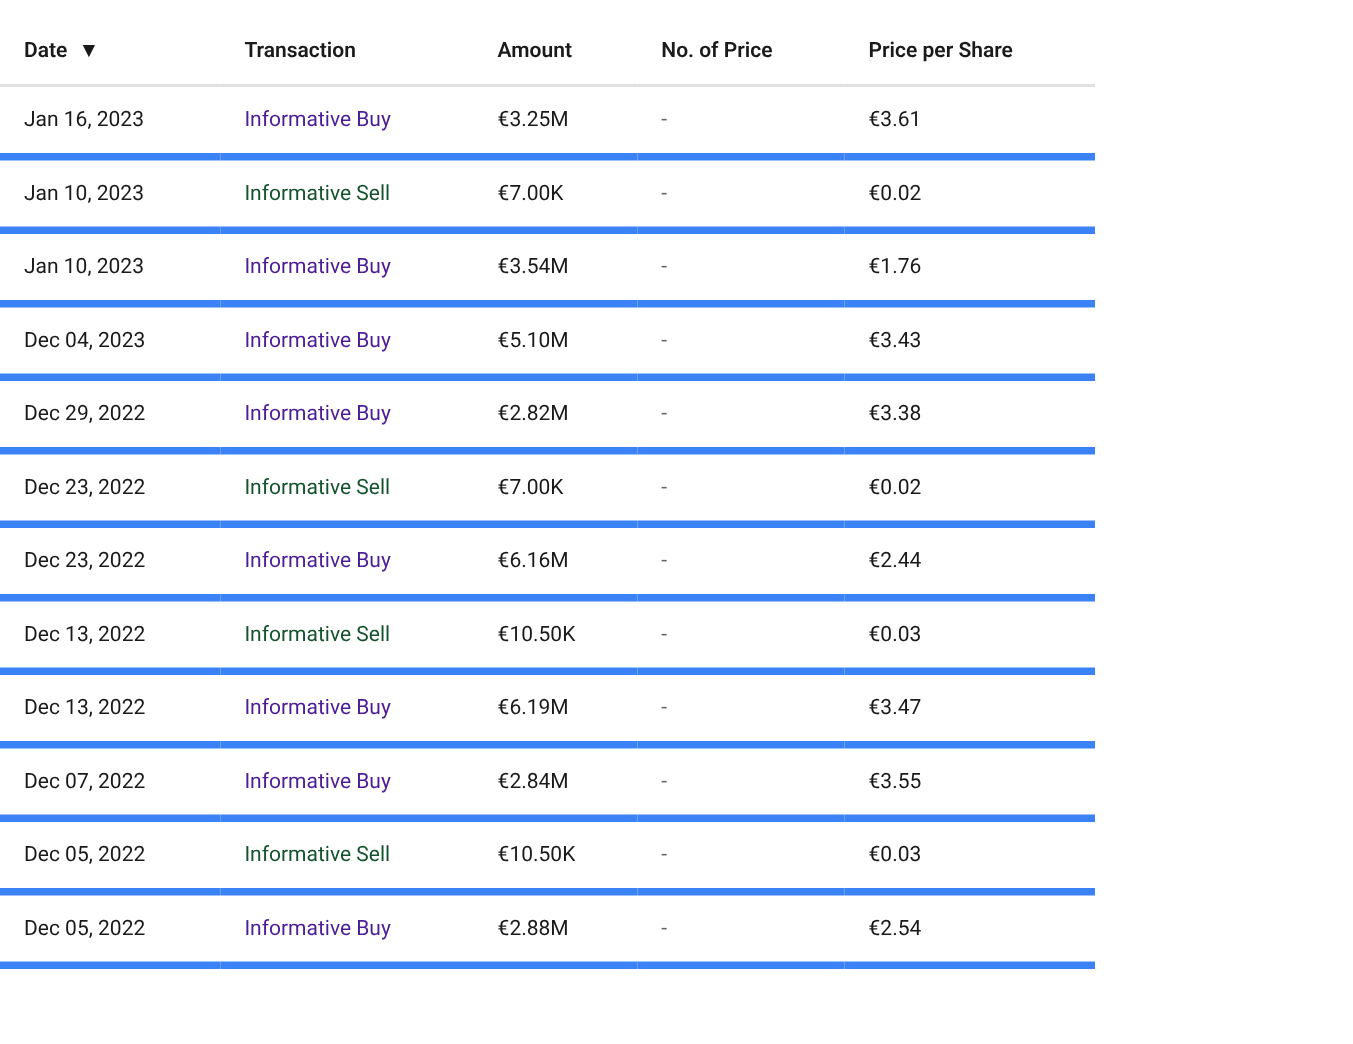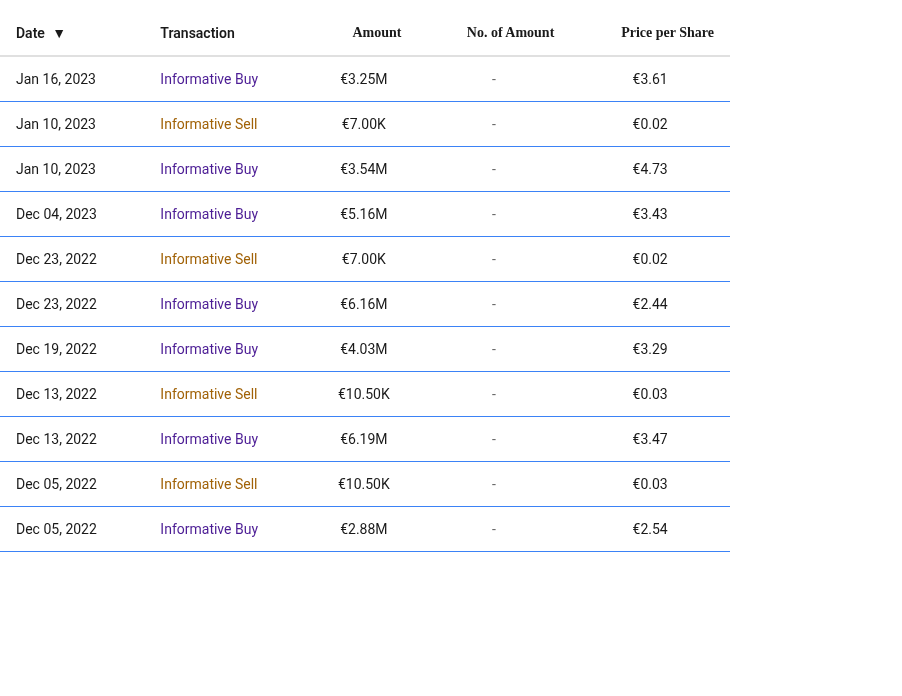--- a/index.html
+++ b/index.html
@@ -37,54 +37,53 @@
       text-align: left;
       font-weight: 600;
       font-size: 14px;
       color: #1a1a1a;
       white-space: nowrap;
     }
 
     th.amount-col,
     th.shares-col,
     th.price-col {
-      text-align: right;
-      font-family: Liberation Serif, serif;
+      text-align: left;
     }
 
     td {
       padding: 14px 16px;
       font-size: 14px;
       color: #1a1a1a;
     }
 
     td.amount-col,
     td.shares-col,
     td.price-col {
-      text-align: center;
+      text-align: left;
     }
 
     tbody tr {
-      border-bottom: 1px solid #3b82f6;
+      border-bottom: 5px solid #3b82f6;
     }
 
     .sort-icon {
       display: inline-block;
       margin-left: 4px;
       color: #1a1a1a;
     }
 
     .buy-link {
       color: #4c1d95;
       text-decoration: none;
       cursor: pointer;
     }
 
     .sell-link {
-      color: #a16207;
+      color: #14532d;
       text-decoration: none;
       cursor: pointer;
     }
 
     .dash {
       color: #666;
     }
   </style>
 </head>
 <body>
@@ -97,21 +96,21 @@
           <span>Date</span>
           <span class="sort-icon">▼</span>
         </th>
         <th>
           <span>Transaction</span>
         </th>
         <th class="amount-col">
           <span>Amount</span>
         </th>
         <th class="shares-col">
-          <span>No. of Amount</span>
+          <span>No. of Price</span>
         </th>
         <th class="price-col">
           <span>Price per Share</span>
         </th>
       </tr>
     </thead>
     <tbody id="table-body">
     <tr>
       <td>Jan 16, 2023</td>
       <td>
@@ -130,75 +129,84 @@
       <td class="shares-col dash">-</td>
       <td class="price-col">€0.02</td>
     </tr>
         <tr>
       <td>Jan 10, 2023</td>
       <td>
         <a class="buy-link">Informative Buy</a>
       </td>
       <td class="amount-col">€3.54M</td>
       <td class="shares-col dash">-</td>
-      <td class="price-col">€4.73</td>
+      <td class="price-col">€1.76</td>
     </tr>
         <tr>
       <td>Dec 04, 2023</td>
       <td>
         <a class="buy-link">Informative Buy</a>
       </td>
-      <td class="amount-col">€5.16M</td>
+      <td class="amount-col">€5.10M</td>
       <td class="shares-col dash">-</td>
       <td class="price-col">€3.43</td>
     </tr>
         <tr>
+      <td>Dec 29, 2022</td>
+      <td>
+        <a class="buy-link">Informative Buy</a>
+      </td>
+      <td class="amount-col">€2.82M</td>
+      <td class="shares-col dash">-</td>
+      <td class="price-col">€3.38</td>
+    </tr>
+        <tr>
       <td>Dec 23, 2022</td>
       <td>
         <a class="sell-link">Informative Sell</a>
       </td>
       <td class="amount-col">€7.00K</td>
       <td class="shares-col dash">-</td>
       <td class="price-col">€0.02</td>
     </tr>
         <tr>
       <td>Dec 23, 2022</td>
       <td>
         <a class="buy-link">Informative Buy</a>
       </td>
       <td class="amount-col">€6.16M</td>
       <td class="shares-col dash">-</td>
       <td class="price-col">€2.44</td>
     </tr>
         <tr>
-      <td>Dec 19, 2022</td>
-      <td>
-        <a class="buy-link">Informative Buy</a>
-      </td>
-      <td class="amount-col">€4.03M</td>
-      <td class="shares-col dash">-</td>
-      <td class="price-col">€3.29</td>
-    </tr>
-        <tr>
       <td>Dec 13, 2022</td>
       <td>
         <a class="sell-link">Informative Sell</a>
       </td>
       <td class="amount-col">€10.50K</td>
       <td class="shares-col dash">-</td>
       <td class="price-col">€0.03</td>
     </tr>
         <tr>
       <td>Dec 13, 2022</td>
       <td>
         <a class="buy-link">Informative Buy</a>
       </td>
       <td class="amount-col">€6.19M</td>
       <td class="shares-col dash">-</td>
       <td class="price-col">€3.47</td>
+    </tr>
+        <tr>
+      <td>Dec 07, 2022</td>
+      <td>
+        <a class="buy-link">Informative Buy</a>
+      </td>
+      <td class="amount-col">€2.84M</td>
+      <td class="shares-col dash">-</td>
+      <td class="price-col">€3.55</td>
     </tr>
         <tr>
       <td>Dec 05, 2022</td>
       <td>
         <a class="sell-link">Informative Sell</a>
       </td>
       <td class="amount-col">€10.50K</td>
       <td class="shares-col dash">-</td>
       <td class="price-col">€0.03</td>
     </tr>

